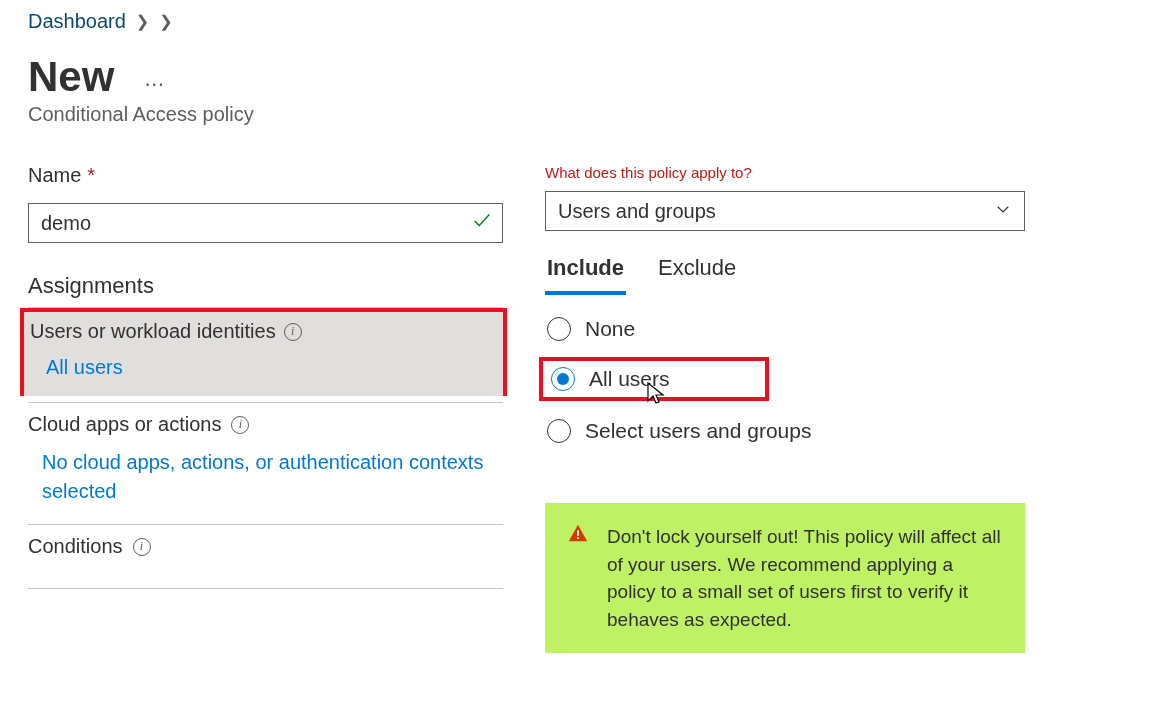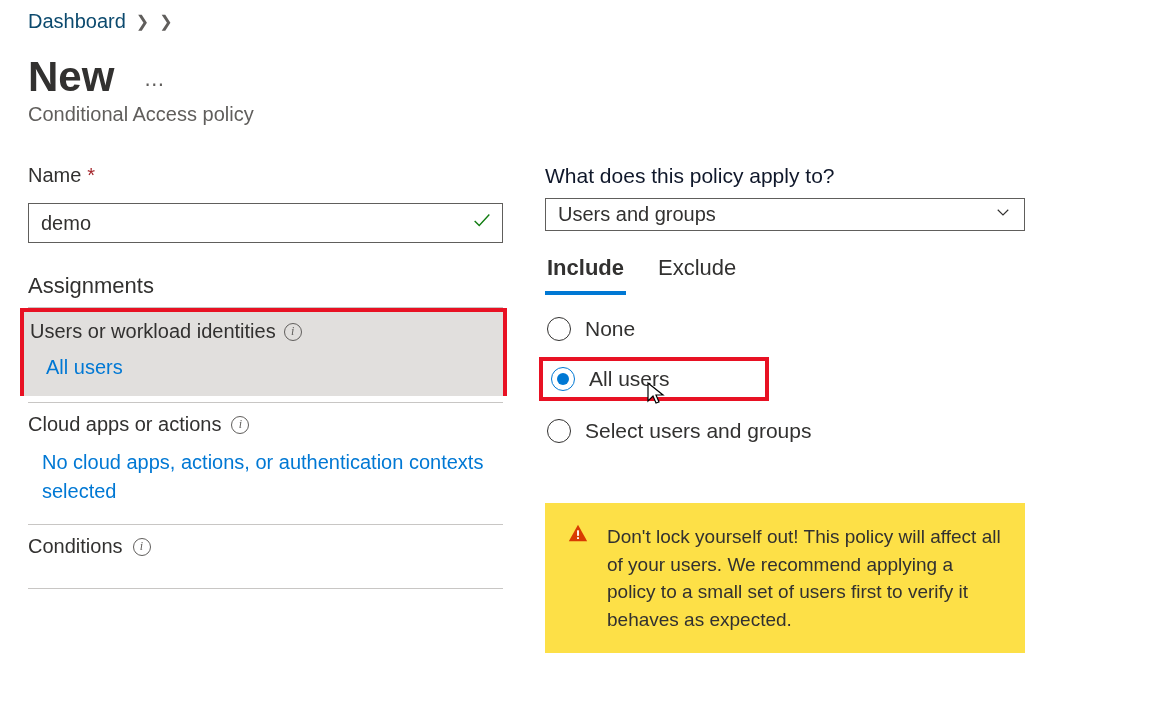--- a/index.html
+++ b/index.html
@@ -146,27 +146,27 @@
     }
     .highlighted .assignment-title {
       margin-bottom: 10px;
       padding-left: 2px;
       gap: 8px;
     }
     .highlighted .assignment-value {
       padding-left: 18px;
     }
     .apply-label {
-      font-size: 21px;
-      color: #0f172a;
+      font-size: 15px;
+      color: #b91c1c;
       margin-bottom: 10px;
     }
     .dropdown {
       width: 100%;
-      height: 33px;
+      height: 40px;
       border: 1px solid #605e5c;
       display: flex;
       align-items: center;
       justify-content: space-between;
       padding: 0 12px;
       font-size: 20px;
       cursor: pointer;
       margin-bottom: 18px;
     }
     .dropdown-chevron {
@@ -227,21 +227,21 @@
       display: block;
     }
     .radio-highlight {
       border: 4px solid #e81123;
       width: 230px;
       padding: 6px 8px;
       margin-left: -6px;
       margin-top: -2px;
     }
     .warning-box {
-      background: #fde047;
+      background: #bef264;
       padding: 20px 20px 20px 62px;
       position: relative;
       margin-top: 56px;
       font-size: 19px;
       line-height: 1.45;
       color: #323130;
     }
     .warning-icon {
       position: absolute;
       left: 22px;

